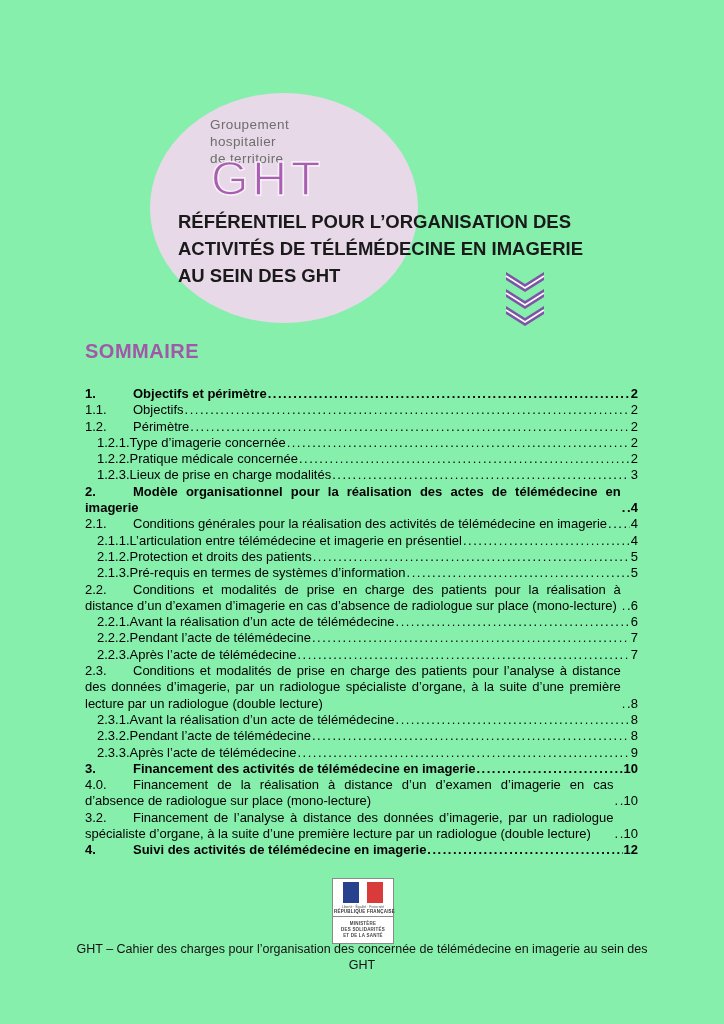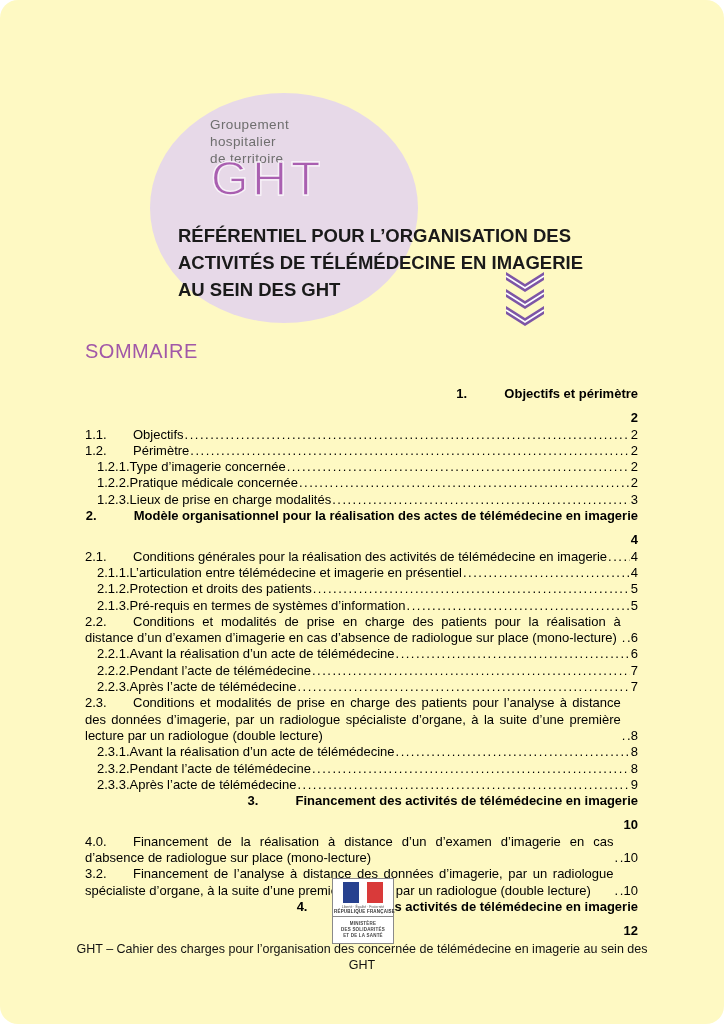--- a/index.html
+++ b/index.html
@@ -1,58 +1,58 @@
 <!DOCTYPE html>
 <html><head>
 <meta charset="utf-8">
 <style>
   html,body{margin:0;padding:0;background:#ffffff;}
   .page{
-    position:relative;width:724px;height:1024px;background:#fef9c3;
-    font-family:"Liberation Sans",sans-serif;color:#000;overflow:hidden;border-radius:18px;
+    position:relative;width:724px;height:1024px;background:#86efac;
+    font-family:"Liberation Sans",sans-serif;color:#000;overflow:hidden;
   }
 
   
   .logo-circle{
     position:absolute;left:150px;top:93px;width:268px;height:230px;
     border-radius:50%;background:#e7d9e8;
   }
   .tagline{
     position:absolute;left:210px;top:116px;
     font-size:13.5px;line-height:17px;color:#6e6e6e;letter-spacing:.4px;
   }
   .wordmark{
     position:absolute;left:211px;top:153px;
     font-size:48px;font-weight:400;letter-spacing:4px;color:#a95fb0;line-height:52px;
   }
   .wordmark .wm-stroke{
     position:absolute;left:0;top:0;color:transparent;
     -webkit-text-stroke:1.4px rgba(255,255,255,.85);
   }
   .doc-title{
-    position:absolute;left:178px;top:222px;
+    position:absolute;left:178px;top:208px;
     font-size:18.5px;font-weight:bold;line-height:27px;color:#1a1a1a;
   }
   .chevrons{position:absolute;left:504px;top:271px;}
 
   
   .sommaire{
     position:absolute;left:85px;top:340px;margin:0;
-    font-size:20px;font-weight:normal;letter-spacing:.5px;color:#a158a8;
+    font-size:20px;font-weight:bold;letter-spacing:.5px;color:#a158a8;
   }
 
   
   .toc{
     position:absolute;left:85px;top:386px;width:553px;
     font-size:13px;line-height:16.3px;color:#000;
   }
   .entry{display:flex;align-items:flex-end;}
   .entry .text{flex:0 1 auto;min-width:0;text-align:justify;}
   .entry .num{display:inline-block;width:48px;}
-  .entry.lvl1{font-weight:bold;flex-direction:column;}
+  .entry.lvl1{font-weight:bold;}
   .entry.lvl3{padding-left:12px;}
   .entry.lvl3 .num{display:inline;width:auto;}
   .dots{
     flex:1 0 8px;overflow:hidden;white-space:nowrap;
     letter-spacing:1.5px;margin:0 1px;
   }
   .dots::after{content:"......................................................................................................................................................................................................";}
   .pg{flex:none;}
 
   

